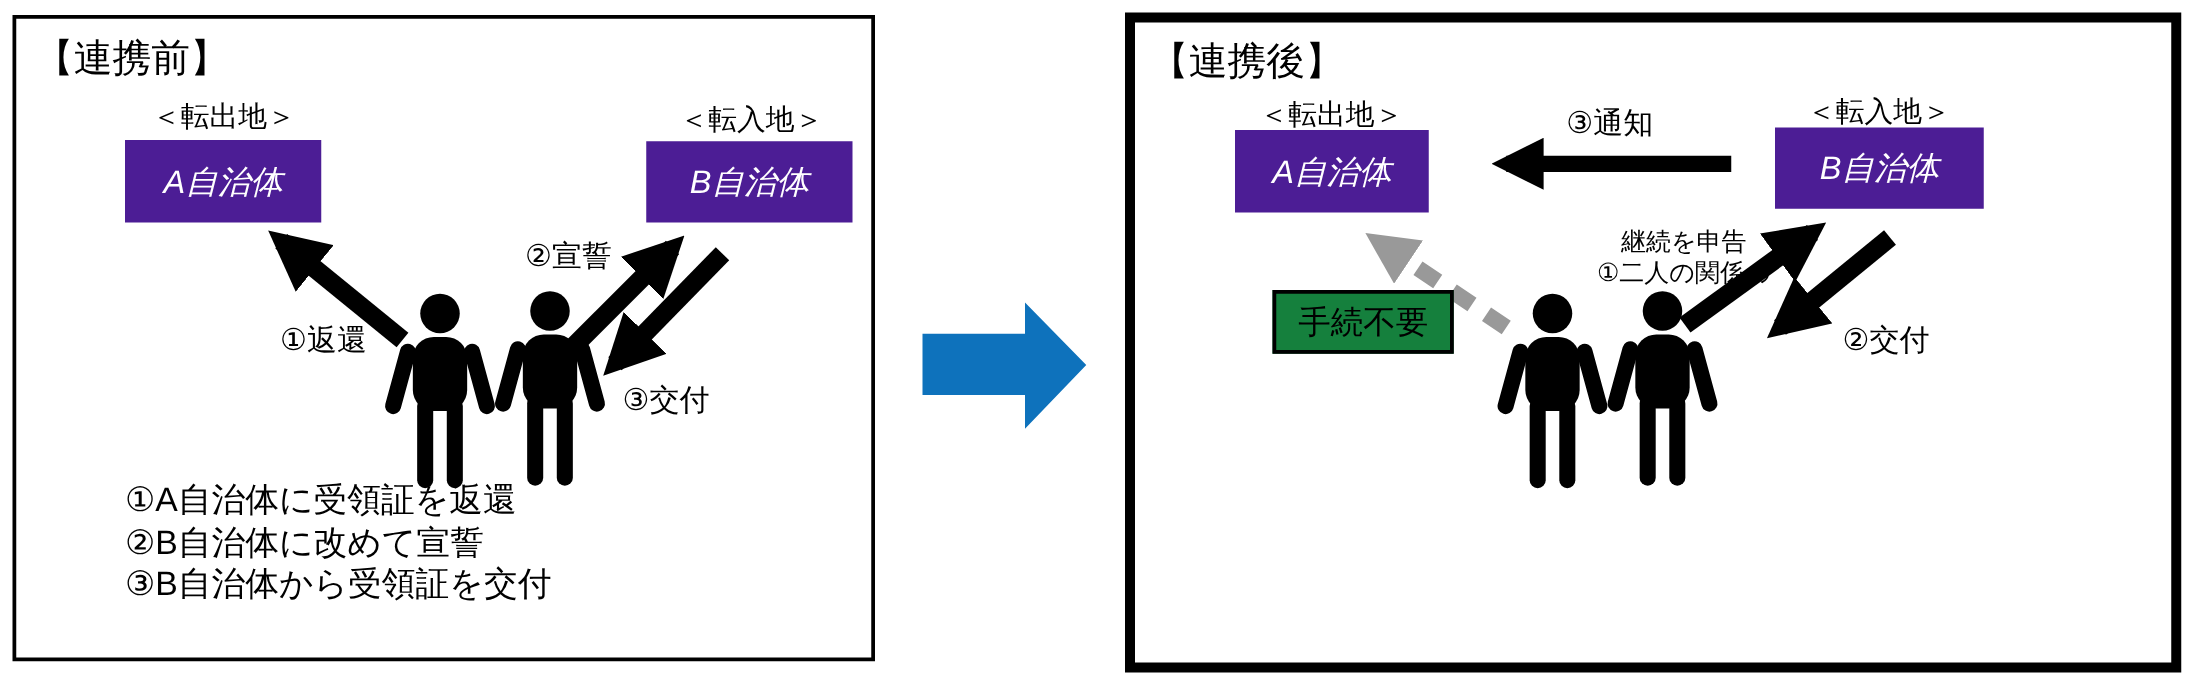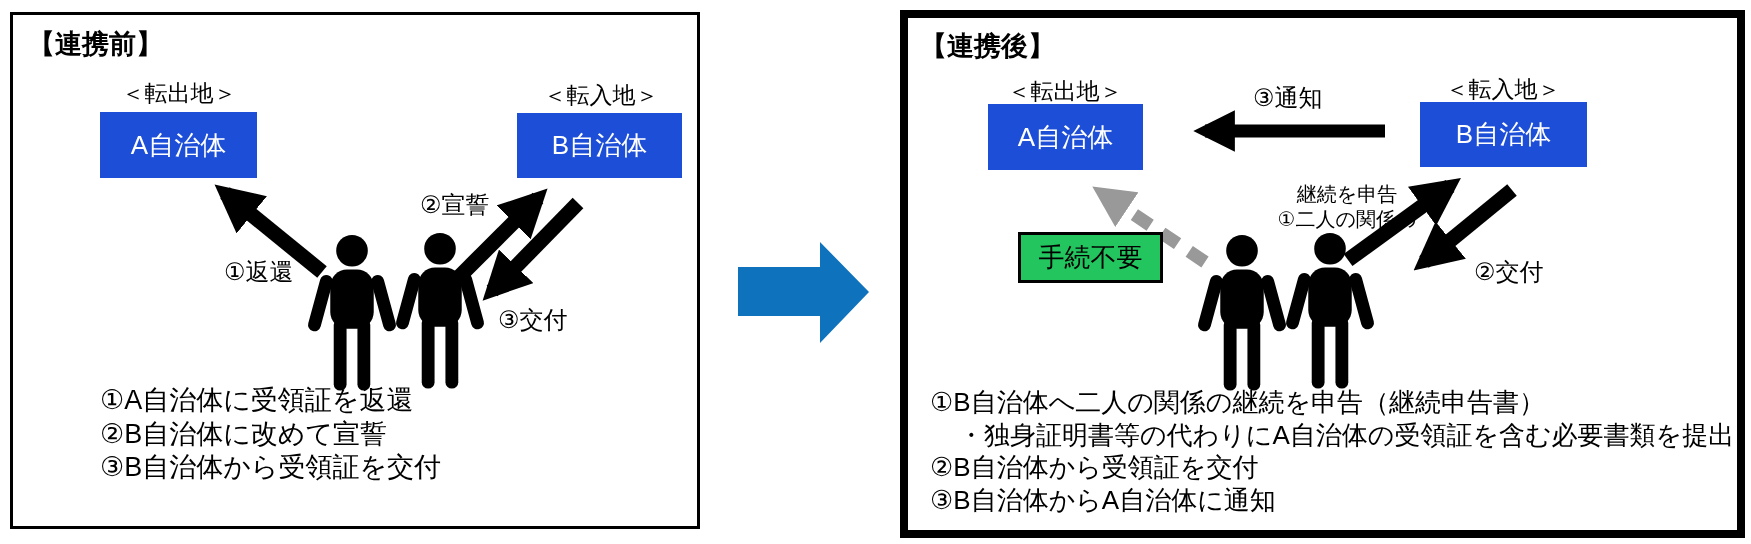--- a/index.html
+++ b/index.html
@@ -4,30 +4,30 @@
 <style>
   html,body{margin:0;padding:0;background:#fff;}
   .canvas{
     position:relative;width:1751px;height:544px;background:#ffffff;overflow:hidden;
     font-family:"Liberation Sans","DejaVu Sans",sans-serif;color:#000;
   }
   .panel{position:absolute;background:#ffffff;box-sizing:border-box;}
   .panel-before{left:10px;top:12px;width:690px;height:517px;border:3px solid #000;}
   .panel-after{left:900px;top:10px;width:845px;height:528px;border:8px solid #000;}
   .abs{position:absolute;}
-  .panel-title{font-size:27px;font-weight:bold;letter-spacing:0px;white-space:nowrap;}
+  .panel-title{font-size:31px;font-weight:normal;letter-spacing:0px;white-space:nowrap;}
   .loc-label{font-size:23px;text-align:center;white-space:nowrap;}
   .muni-box{
-    background:#1d4ed8;color:#fff;display:flex;align-items:center;justify-content:center;
-    font-size:26px;white-space:nowrap;
+    background:#4c1d95;color:#fff;display:flex;align-items:center;justify-content:center;
+    font-size:26px;white-space:nowrap;font-style:italic;
   }
   .arrow-label{font-size:24px;white-space:nowrap;}
   .declare-label{font-size:20px;line-height:25px;text-align:center;white-space:nowrap;}
   .no-proc-box{
-    background:#22c55e;border:3px solid #000;box-sizing:border-box;
+    background:#15803d;border:3px solid #000;box-sizing:border-box;
     display:flex;align-items:center;justify-content:center;font-size:26px;white-space:nowrap;
   }
   .steps{white-space:nowrap;}
   .steps-before{font-size:27px;line-height:33.5px;}
   .steps-after{font-size:26px;line-height:32.5px;}
   .step-indent-before{padding-left:22px;}
   .step-indent-after{padding-left:28px;}
   .overlay{position:absolute;left:0;top:0;pointer-events:none;}
   .person{position:absolute;}
 </style>
@@ -125,20 +125,14 @@
   </svg>
   <svg class="person" style="left:1275px;top:232px;" width="110" height="163" viewBox="0 0 110 165">
     <circle cx="55" cy="17" r="16" fill="#000"></circle>
     <rect x="33" y="36" width="44" height="60" rx="17" fill="#000"></rect>
     <line x1="29" y1="48" x2="17" y2="92" stroke="#000" stroke-width="13" stroke-linecap="round"></line>
     <line x1="81" y1="48" x2="93" y2="92" stroke="#000" stroke-width="13" stroke-linecap="round"></line>
     <line x1="43" y1="92" x2="43" y2="152" stroke="#000" stroke-width="13" stroke-linecap="round"></line>
     <line x1="67" y1="92" x2="67" y2="152" stroke="#000" stroke-width="13" stroke-linecap="round"></line>
   </svg>
 
-  <div class="abs steps steps-after" style="left:930px;top:386px;">
-    <div>①B自治体へ二人の関係の継続を申告（継続申告書）</div>
-    <div class="step-indent-after">・独身証明書等の代わりにA自治体の受領証を含む必要書類を提出</div>
-    <div>②B自治体から受領証を交付</div>
-    <div>③B自治体からA自治体に通知</div>
-  </div>
 
 </div>
 
 </body></html>

